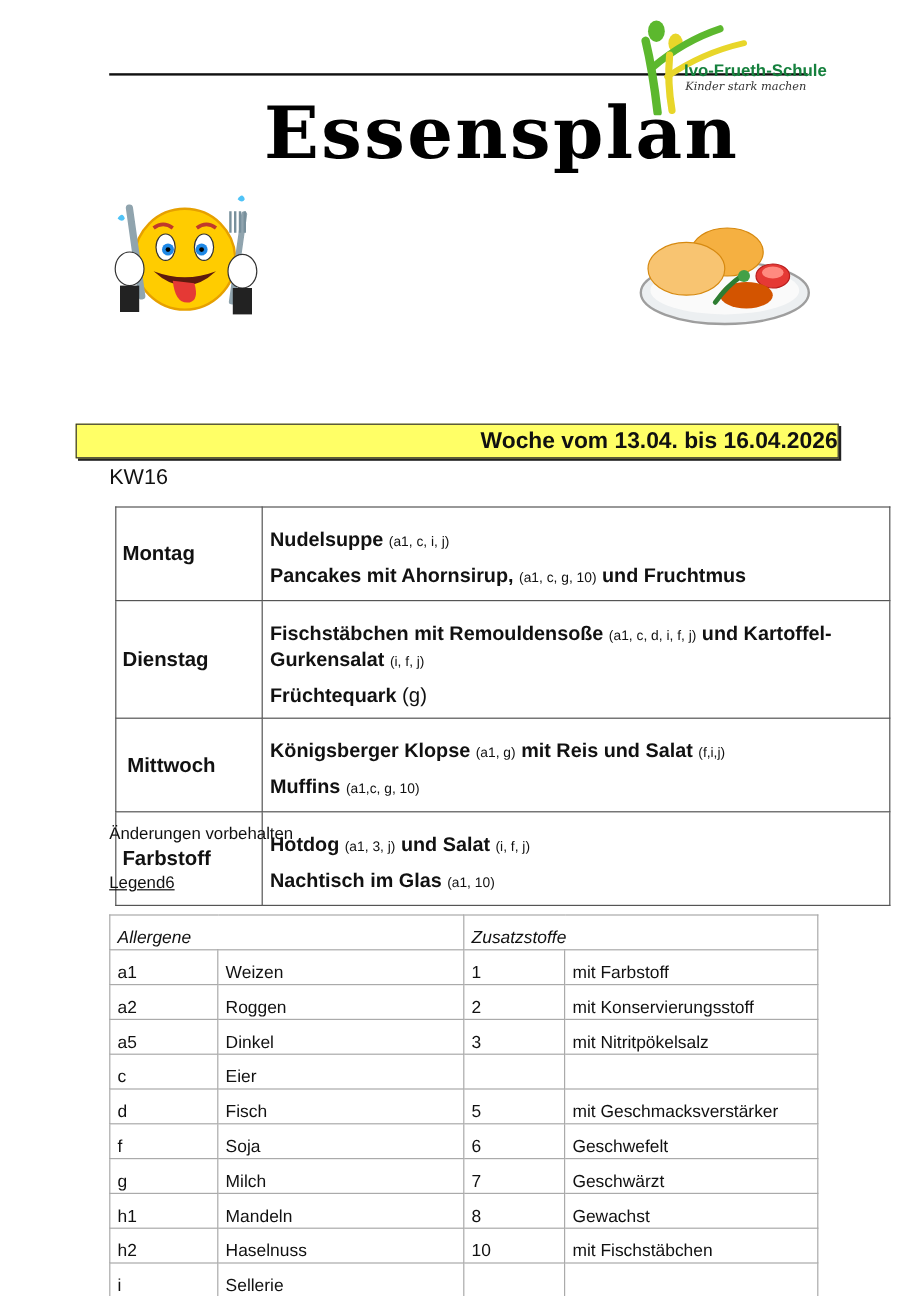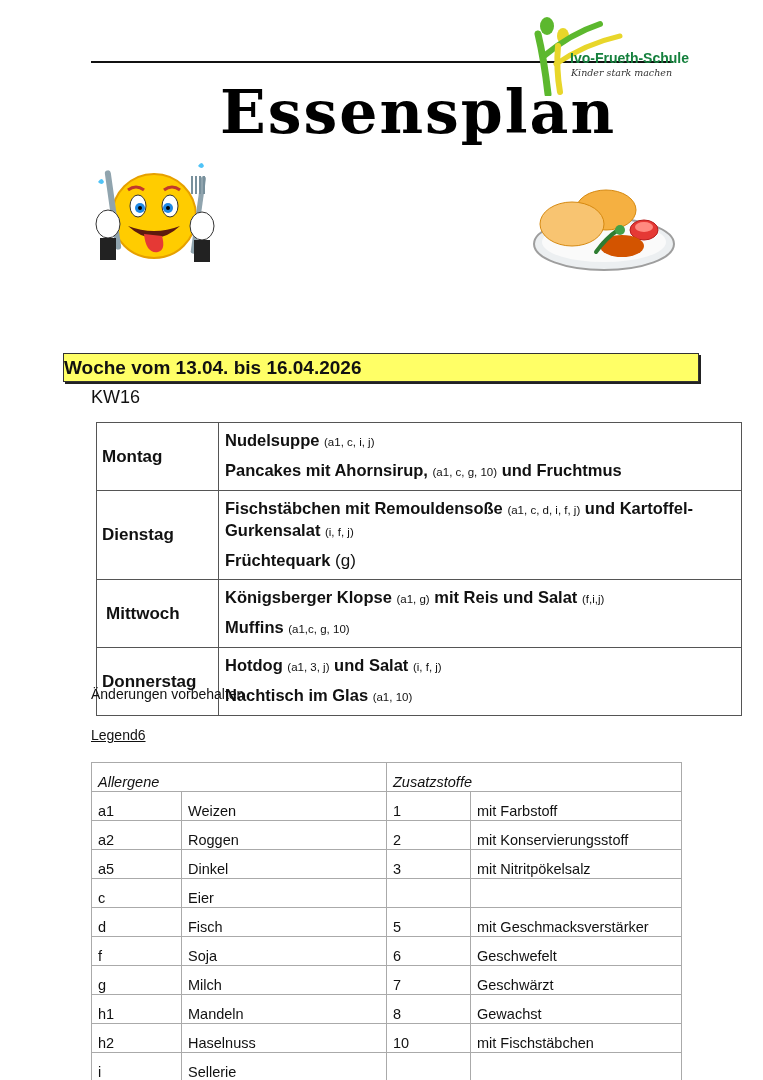--- a/index.html
+++ b/index.html
@@ -17,28 +17,28 @@
   
   .title { position: absolute; left: 220px; top: 72px; width: 330px; text-align: right;
            font-family: "DejaVu Serif", serif; font-weight: bold; font-size: 60px; letter-spacing: 2px; line-height: 80px; color: #000; }
 
   .smiley { position: absolute; left: 88px; top: 162px; width: 135px; height: 108px; }
   .plate  { position: absolute; left: 526px; top: 180px; width: 152px; height: 95px; }
 
   
   .week-banner { position: absolute; left: 63px; top: 353px; width: 634px; height: 27px;
                  background: #ffff66; border: 1px solid #333; box-shadow: 2px 2px 0 #222;
-                 text-align: left; font-weight: bold; font-size: 19px; line-height: 28px; }
+                 text-align: right; font-weight: bold; font-size: 19px; line-height: 28px; }
   .kw { position: absolute; left: 91px; top: 387px; font-size: 18px; }
 
   
   .menu { position: absolute; left: 63px; top: 422px; width: 646px; border-collapse: collapse; margin-left: 33px; }
   .menu td { border: 1px solid #555; vertical-align: middle; padding: 0; }
   .menu td.day { width: 112px; font-weight: bold; font-size: 17px; padding-left: 5px; }
-  .menu td.meals { padding: 5px 6px 6px 6px; }
+  .menu td.meals { padding: 15px 6px 6px 6px; }
   .meal { font-weight: bold; font-size: 16.5px; line-height: 20px; margin: 2px 0 8px 0; }
   .meal:last-child { margin-bottom: 2px; }
   .alg { font-weight: normal; font-size: 11.5px; }
   .alg-lg { font-weight: normal; font-size: 17px; }
 
   .note { position: absolute; left: 91px; top: 686px; font-size: 14px; }
   .legend-title { position: absolute; left: 91px; top: 727px; font-size: 14px; text-decoration: underline; }
 
   
   .legend { position: absolute; left: 91px; top: 762px; width: 591px; border-collapse: collapse; font-size: 14.5px; }
@@ -127,21 +127,21 @@
         </td>
       </tr>
       <tr>
         <td class="day" style="padding-left: 9px;">Mittwoch</td>
         <td class="meals">
           <div class="meal"><span class="">Königsberger Klopse </span><span class="alg">(a1, g)</span><span class=""> mit Reis und Salat </span><span class="alg">(f,i,j)</span></div>
           <div class="meal"><span class="">Muffins </span><span class="alg">(a1,c, g, 10)</span></div>
         </td>
       </tr>
       <tr>
-        <td class="day">Donnerstag</td>
+        <td class="day">Farbstoff</td>
         <td class="meals">
           <div class="meal"><span class="">Hotdog </span><span class="alg">(a1, 3, j)</span><span class=""> und Salat </span><span class="alg">(i, f, j)</span></div>
           <div class="meal"><span class="">Nachtisch im Glas </span><span class="alg">(a1, 10)</span></div>
         </td>
       </tr>
     </tbody>
 </table>
 
 <div class="note">Änderungen vorbehalten</div>
 <div class="legend-title">Legend6</div>

